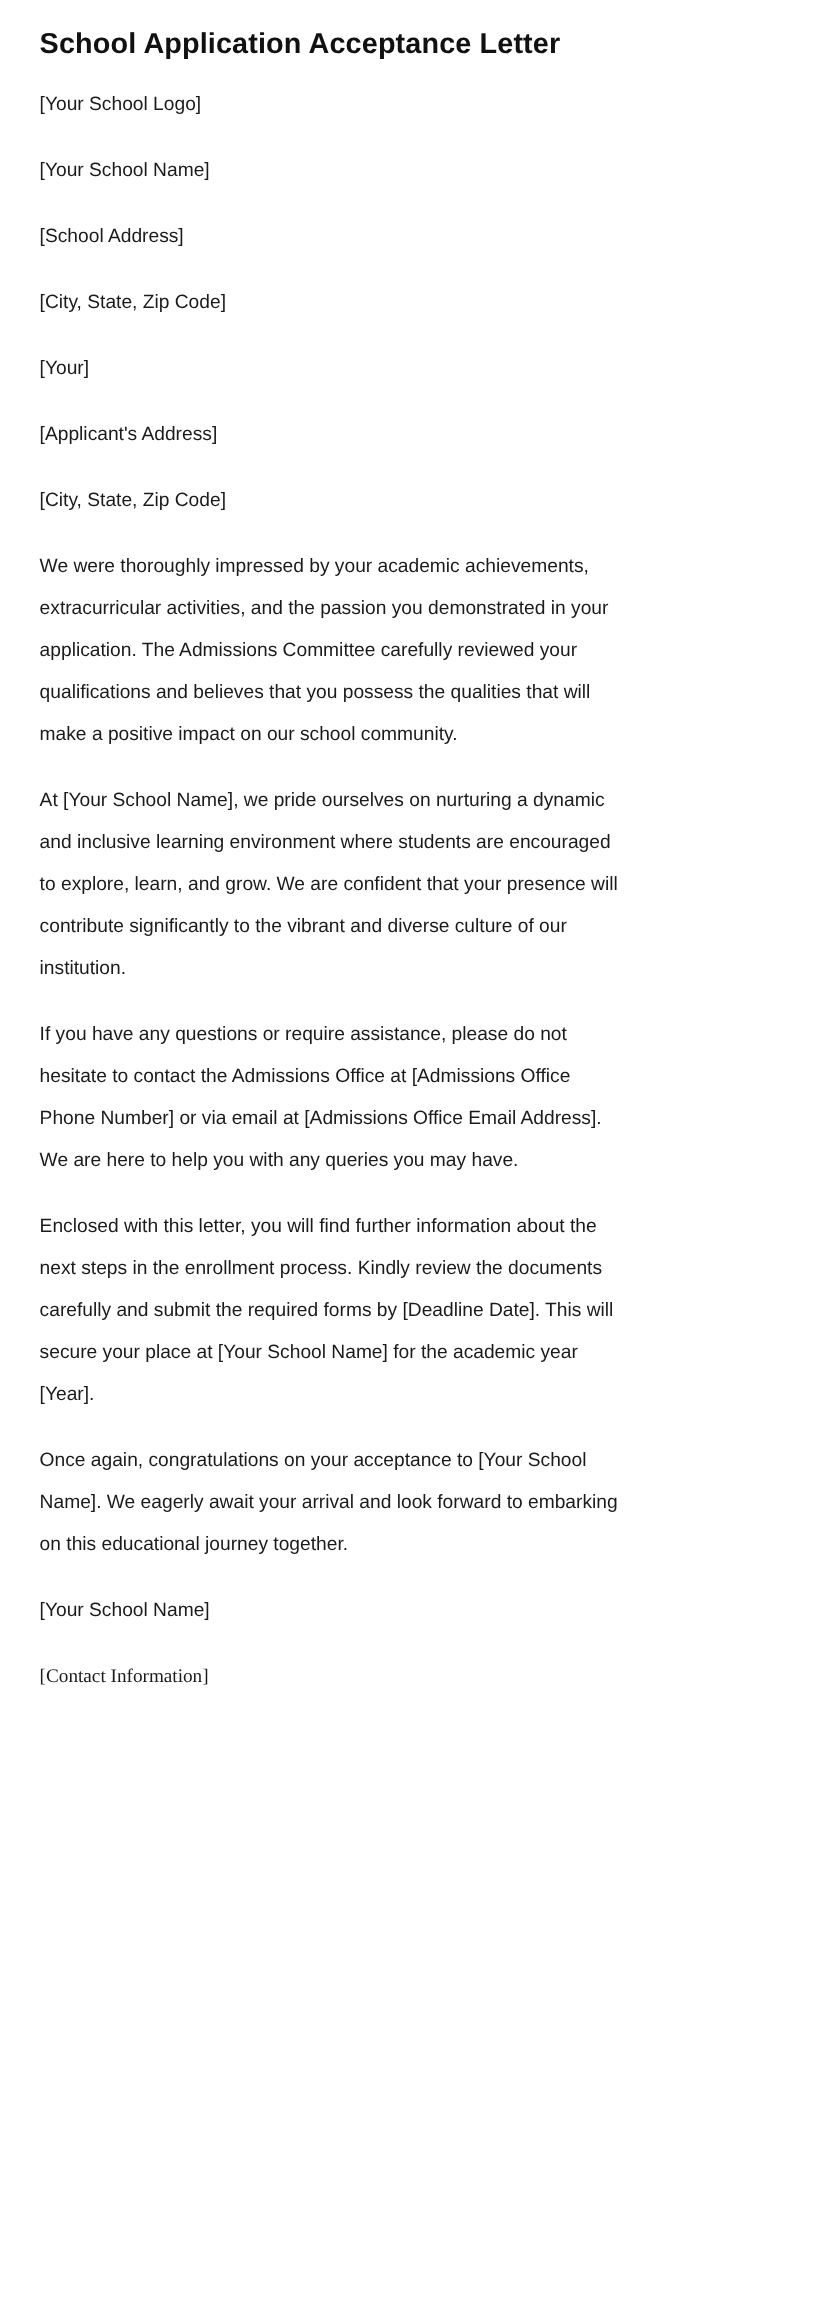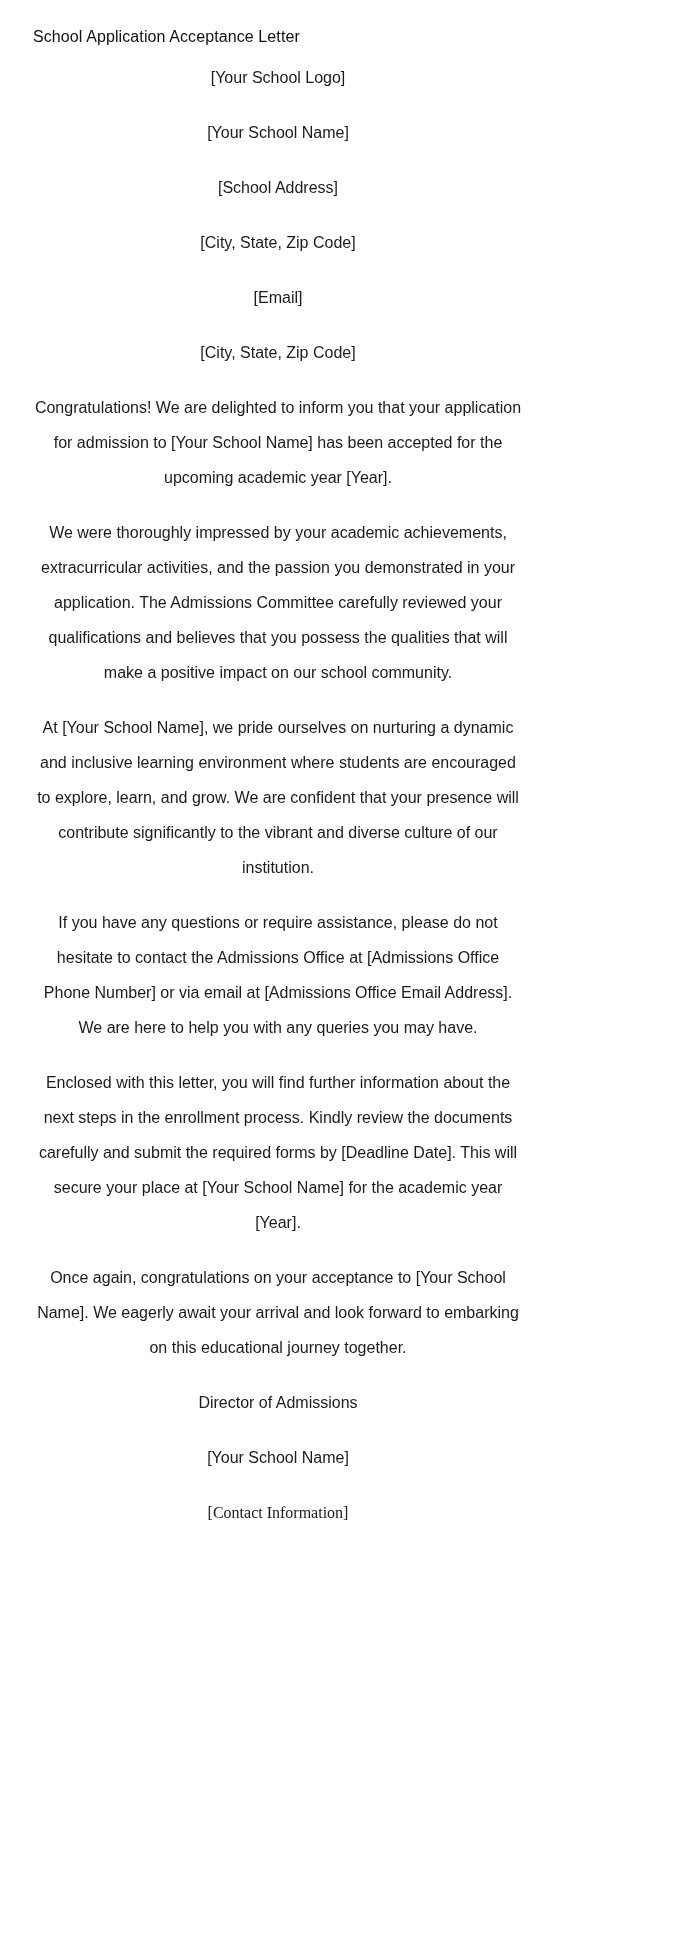--- a/index.html
+++ b/index.html
@@ -11,60 +11,58 @@
   .page {
     width: 700px;
     min-height: 1937px;
     background: #ffffff;
     padding: 24px 0 40px 33px;
   }
   .doc {
     width: 490px;
   }
   h1.doc-title {
-    font-size: 16px;
+    font-size: 24px;
     line-height: 26px;
-    font-weight: 400;
+    font-weight: 700;
     color: #111111;
-    margin: 0 0 10px 0;
+    margin: 0 0 20px 0;
     letter-spacing: 0.1px;
   }
   p.doc-line,
   p.doc-para {
     font-size: 16px;
     line-height: 35px;
     font-weight: 400;
     color: #1b1b1b;
     margin: 0 0 20px 0;
-    text-align: center;
   }
   p:last-child { margin-bottom: 0; font-family: Liberation Serif, serif; }
 </style>
 </head>
 <body>
 
 <div class="page">
   <div class="doc">
 
     <h1 class="doc-title">School Application Acceptance Letter</h1>
 
     <p class="doc-line">[Your School Logo]</p>
     <p class="doc-line">[Your School Name]</p>
     <p class="doc-line">[School Address]</p>
     <p class="doc-line">[City, State, Zip Code]</p>
-    <p class="doc-line">[Email]</p>
+    <p class="doc-line">[Your]</p>
+    <p class="doc-line">[Applicant's Address]</p>
     <p class="doc-line">[City, State, Zip Code]</p>
 
 
-    <p class="doc-para">Congratulations! We are delighted to inform you that your application for admission to [Your School Name] has been accepted for the upcoming academic year [Year].</p>
     <p class="doc-para">We were thoroughly impressed by your academic achievements, extracurricular activities, and the passion you demonstrated in your application. The Admissions Committee carefully reviewed your qualifications and believes that you possess the qualities that will make a positive impact on our school community.</p>
     <p class="doc-para">At [Your School Name], we pride ourselves on nurturing a dynamic and inclusive learning environment where students are encouraged to explore, learn, and grow. We are confident that your presence will contribute significantly to the vibrant and diverse culture of our institution.</p>
     <p class="doc-para">If you have any questions or require assistance, please do not hesitate to contact the Admissions Office at [Admissions Office Phone Number] or via email at [Admissions Office Email Address]. We are here to help you with any queries you may have.</p>
     <p class="doc-para">Enclosed with this letter, you will find further information about the next steps in the enrollment process. Kindly review the documents carefully and submit the required forms by [Deadline Date]. This will secure your place at [Your School Name] for the academic year [Year].</p>
     <p class="doc-para">Once again, congratulations on your acceptance to [Your School Name]. We eagerly await your arrival and look forward to embarking on this educational journey together.</p>
 
 
-    <p class="doc-line">Director of Admissions</p>
     <p class="doc-line">[Your School Name]</p>
     <p class="doc-line">[Contact Information]</p>
 
   </div>
 </div>
 
 </body></html>

